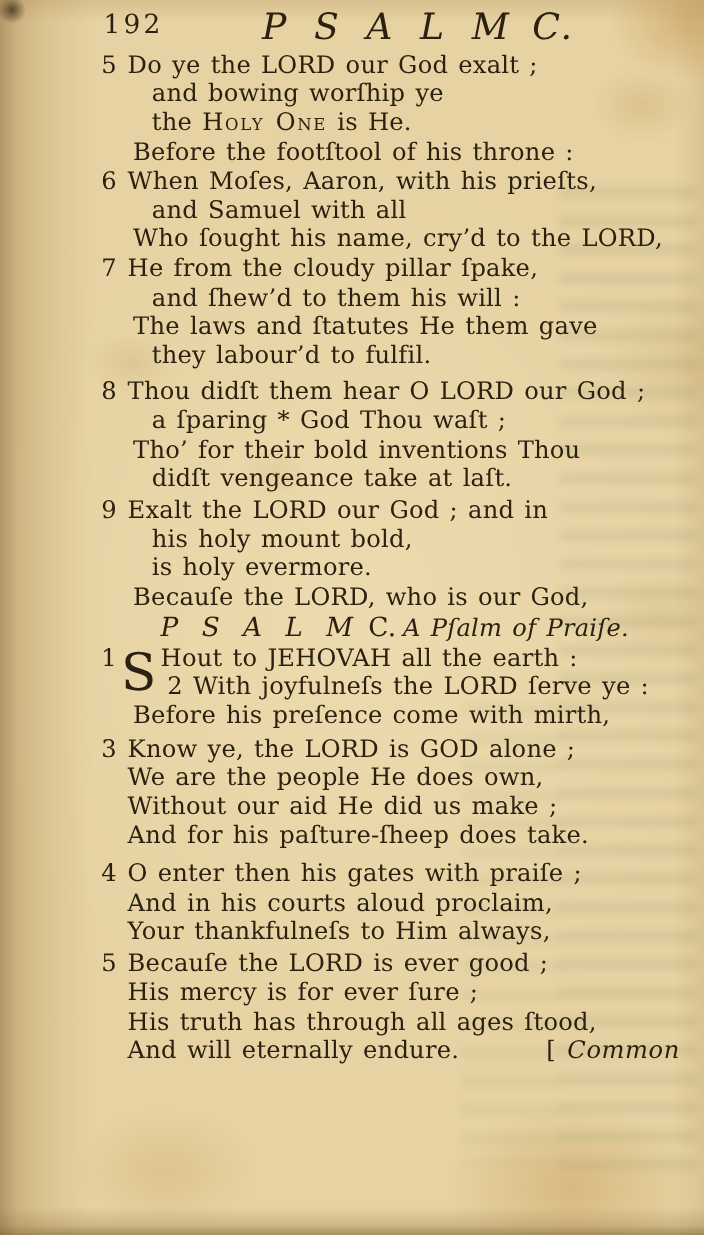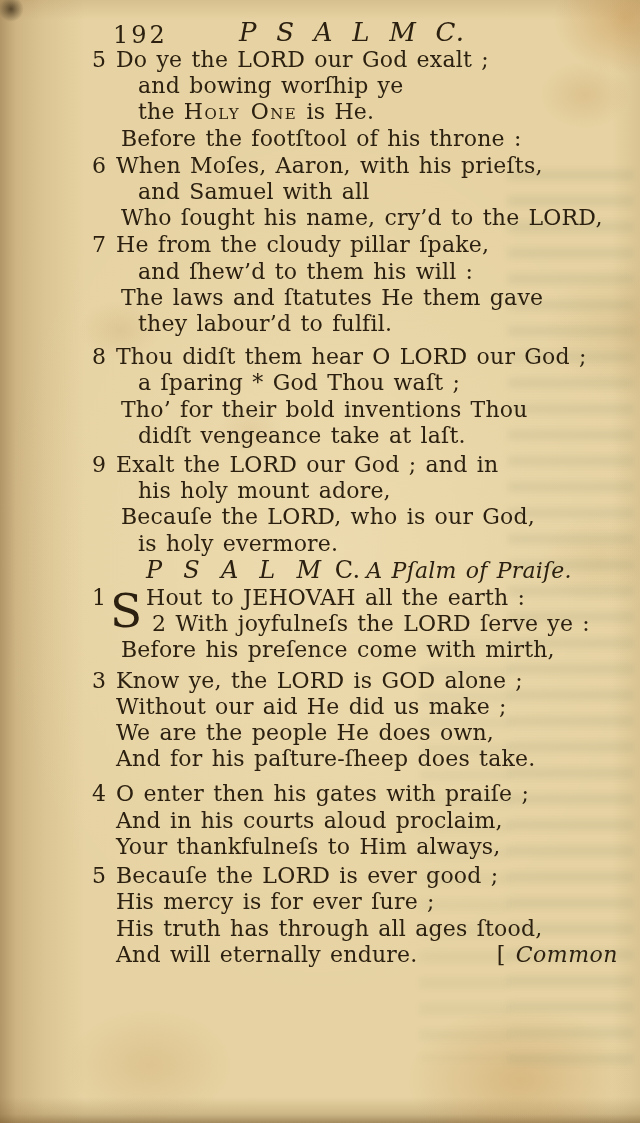--- a/index.html
+++ b/index.html
@@ -43,28 +43,28 @@
   .showthrough{
     position:absolute;
     background:repeating-linear-gradient(180deg,
       rgba(130,142,104,0.13) 0px, rgba(130,142,104,0.13) 10px,
       rgba(130,142,104,0.0) 10px, rgba(130,142,104,0.0) 26px);
     filter:blur(3px);
   }
   .st-right{left:508px;top:170px;width:126px;height:900px;}
   .st-mid{left:420px;top:640px;width:90px;height:420px;opacity:.6;}
   
-  .header{position:absolute;top:17px;left:90px;width:520px;height:34px;margin-left:19px;}
+  .header{position:absolute;top:4px;left:90px;width:520px;height:34px;}
   .pagenum{
     position:absolute;left:4px;top:4px;
     font-size:24px;letter-spacing:3px;
   }
   .runtitle{
-    position:absolute;left:130px;top:0;width:320px;text-align:left;
-    font-style:italic;font-size:26px;white-space:nowrap;
+    position:absolute;left:130px;top:0;width:320px;text-align:center;
+    font-style:italic;font-size:33px;white-space:nowrap;
   }
   .runtitle .hsp{letter-spacing:0.22em;}
   .runtitle .rnum{margin-left:14px;letter-spacing:0.05em;}
   
   .textblock{position:absolute;top:47px;left:90px;width:534px;}
   .line{
     position:relative;
     font-size:22px;line-height:26.2px;
     word-spacing:2px;letter-spacing:0.2px;
     white-space:nowrap;
@@ -113,30 +113,30 @@
       <div class="line i1"><span class="ltext">Who ſought his name, cry’d to the LORD,</span></div>
       <div class="line i0" style="margin-top: 1px;"><span class="vnum">7</span><span class="ltext">He from the cloudy pillar ſpake,</span></div>
       <div class="line i2"><span class="ltext">and ſhew’d to them his will :</span></div>
       <div class="line i1"><span class="ltext">The laws and ſtatutes He them gave</span></div>
       <div class="line i2"><span class="ltext">they labour’d to fulfil.</span></div>
       <div class="line i0" style="margin-top: 7px;"><span class="vnum">8</span><span class="ltext">Thou didſt them hear O LORD our God ;</span></div>
       <div class="line i2"><span class="ltext">a ſparing * God Thou waſt ;</span></div>
       <div class="line i1"><span class="ltext">Tho’ for their bold inventions Thou</span></div>
       <div class="line i2"><span class="ltext">didſt vengeance take at laſt.</span></div>
       <div class="line i0" style="margin-top: 3px;"><span class="vnum">9</span><span class="ltext">Exalt the LORD our God ;  and in</span></div>
-      <div class="line i2"><span class="ltext">his holy mount adore,</span></div>
+      <div class="line i2"><span class="ltext">his holy mount bold,</span></div>
+      <div class="line i2"><span class="ltext">is holy evermore.</span></div>
       <div class="line i1"><span class="ltext">Becauſe the LORD, who is our God,</span></div>
-      <div class="line i2"><span class="ltext">is holy evermore.</span></div>
       <div class="line heading"><span class="ltext"><span class="hsp">P S A L M</span><span class="rm">C.</span><span class="it">A Pſalm of Praiſe.</span></span></div>
       <div class="line i0 has-drop" style="margin-top: 1px;"><span class="vnum">1</span><span class="dropcap">S</span><span class="ltext">Hout to JEHOVAH all the earth :</span></div>
       <div class="line i3"><span class="ltext">2  With joyfulneſs the LORD ſerve ye :</span></div>
       <div class="line i1"><span class="ltext">Before his preſence come with mirth,</span></div>
       <div class="line i0" style="margin-top: 4px;"><span class="vnum">3</span><span class="ltext">Know ye, the LORD is GOD alone ;</span></div>
+      <div class="line i0"><span class="ltext">We are the people He does own,</span></div>
       <div class="line i0"><span class="ltext">Without our aid He did us make ;</span></div>
-      <div class="line i0"><span class="ltext">We are the people He does own,</span></div>
       <div class="line i0"><span class="ltext">And for his paſture-ſheep does take.</span></div>
       <div class="line i0" style="margin-top: 9px;"><span class="vnum">4</span><span class="ltext">O enter then  his gates with praiſe ;</span></div>
       <div class="line i0"><span class="ltext">And in his courts aloud proclaim,</span></div>
       <div class="line i0"><span class="ltext">Your thankfulneſs to Him always,</span></div>
       <div class="line i0" style="margin-top: 3px;"><span class="vnum">5</span><span class="ltext">Becauſe the LORD is ever good ;</span></div>
       <div class="line i0"><span class="ltext">His mercy is for  ever ſure ;</span></div>
       <div class="line i0"><span class="ltext">His truth has through all ages ſtood,</span></div>
       <div class="line i0"><span class="ltext">And will eternally endure.</span><span class="catchword"><span class="brk">[</span><span>Common</span></span></div>
     </div>
 </div>

